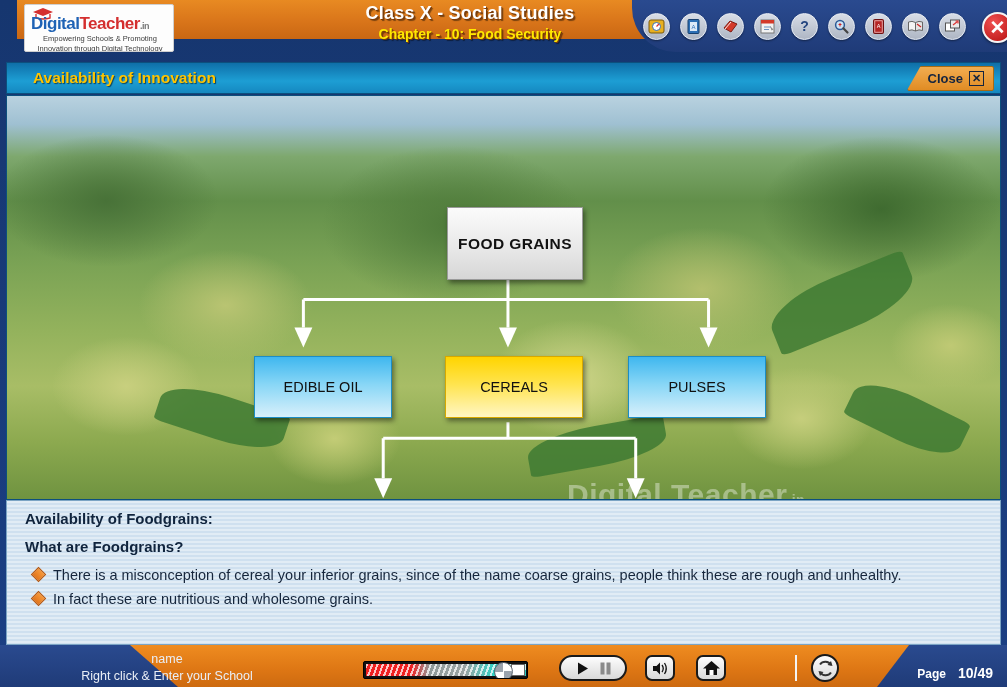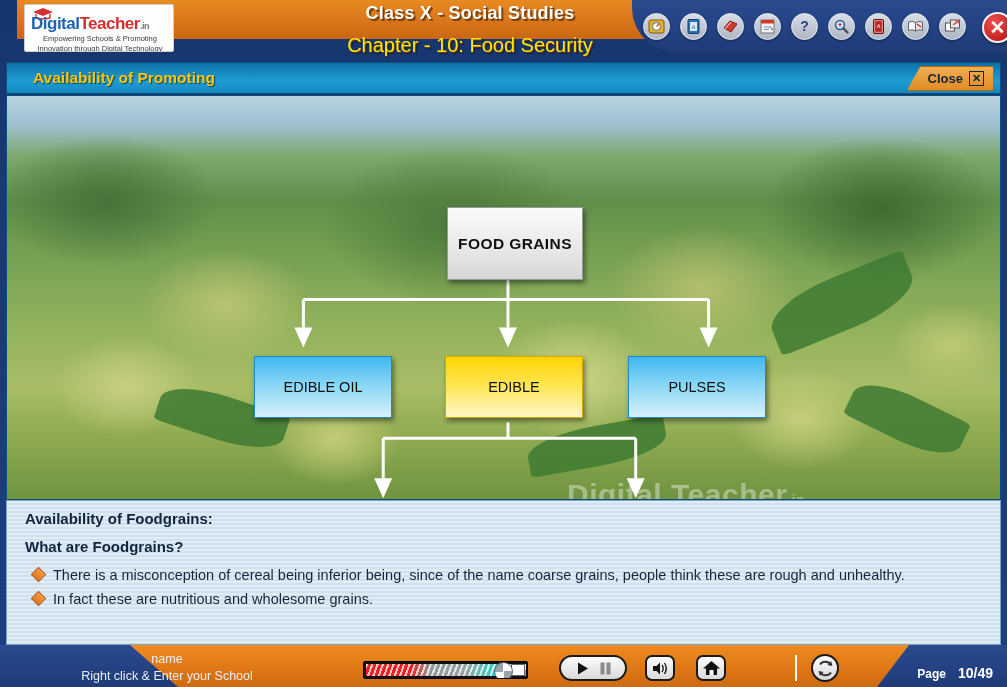--- a/index.html
+++ b/index.html
@@ -26,21 +26,21 @@
   .logo-main .t { color:#d42f2f; }
   .logo-main .in { color:#777; font-size:9px; }
   .logo-cap { position:absolute; left:6px; top:2px; width:24px; height:13px; }
   .logo-tag { position:absolute; left:0; top:29px; width:150px; text-align:center;
               font-size:7.5px; color:#3b3b3b; line-height:9.5px; }
 
   .title-wrap { position:absolute; left:258px; top:3px; width:390px;
                 text-align:center; }
   .title-l1 { font-size:18px; font-weight:bold; color:#ffffff; letter-spacing:.2px;
               text-shadow:1px 1px 0 #7a3a08, 2px 2px 1px rgba(0,0,0,.45); }
-  .title-l2 { font-size:20px; font-weight:normal; color:#ffe800; margin-top:10px;
+  .title-l2 { font-size:14px; font-weight:bold; color:#ffe800; margin-top:2px;
               text-shadow:1px 1px 0 #7a3a08, 2px 2px 1px rgba(0,0,0,.45); }
 
   .tool-icons { position:absolute; right:58px; top:13px; display:flex; gap:10px; }
   .ticon { width:27px; height:27px; border-radius:50%;
            background:linear-gradient(#d8dde6,#aeb6c4);
            border:1.5px solid #e9edf3;
            display:flex; align-items:center; justify-content:center;
            font-size:14px; color:#1a3060; box-shadow:0 1px 2px rgba(0,0,0,.4);
            cursor:pointer; }
   .ticon svg { display:block; }
@@ -255,21 +255,21 @@
             <path d="M9 7 L13.5 3.5" stroke="#d33" stroke-width="1.2"></path>
             <path d="M11.5 3 L14 3 L14 5.5" fill="none" stroke="#d33" stroke-width="1.2"></path>
           </svg>
       </div>
     </div>
 
     <div class="close-x">✕</div>
   </div>
 
   <div class="sec-header">
-    <div class="sec-title">Availability of Promoting</div>
+    <div class="sec-title">Availability of Innovation</div>
     <div class="close-btn">
       <span>Close</span>
       <span class="boxx">✕</span>
     </div>
   </div>
 
   <div class="stage">
     <div class="field-bg"></div>
     <div class="leaf" style="left:760px;top:180px;width:150px;height:54px;transform:rotate(-22deg);"></div>
     <div class="leaf" style="left:150px;top:300px;width:130px;height:44px;transform:rotate(18deg);"></div>
@@ -290,32 +290,32 @@
         <polygon points="502,252 493,232 511,232"></polygon>
         <polygon points="703,252 694,232 712,232"></polygon>
         <polygon points="377,403 368,383 386,383"></polygon>
         <polygon points="630,403 621,383 639,383"></polygon>
       </g>
     </svg>
 
     <div class="node node-root">FOOD GRAINS</div>
 
     <div class="node node-blue node-edible">EDIBLE OIL</div>
-    <div class="node node-yellow node-cereals">EDIBLE</div>
+    <div class="node node-yellow node-cereals">CEREALS</div>
     <div class="node node-blue node-pulses">PULSES</div>
 
   </div>
 
   <div class="text-panel">
     <div class="tp-h1">Availability of Foodgrains:</div>
     <div class="tp-h2">What are Foodgrains?</div>
     <div class="bullets">
       <div class="bullet">
         <span class="dia"></span>
-        <span>There is a misconception of cereal being inferior being, since of the name coarse grains, people think these are rough and unhealthy.</span>
+        <span>There is a misconception of cereal your inferior grains, since of the name coarse grains, people think these are rough and unhealthy.</span>
       </div>
       <div class="bullet">
         <span class="dia"></span>
         <span>In fact these are nutritious and wholesome grains.</span>
       </div>
     </div>
   </div>
 
   <div class="botbar">
     <div class="bot-leftcap"></div>

